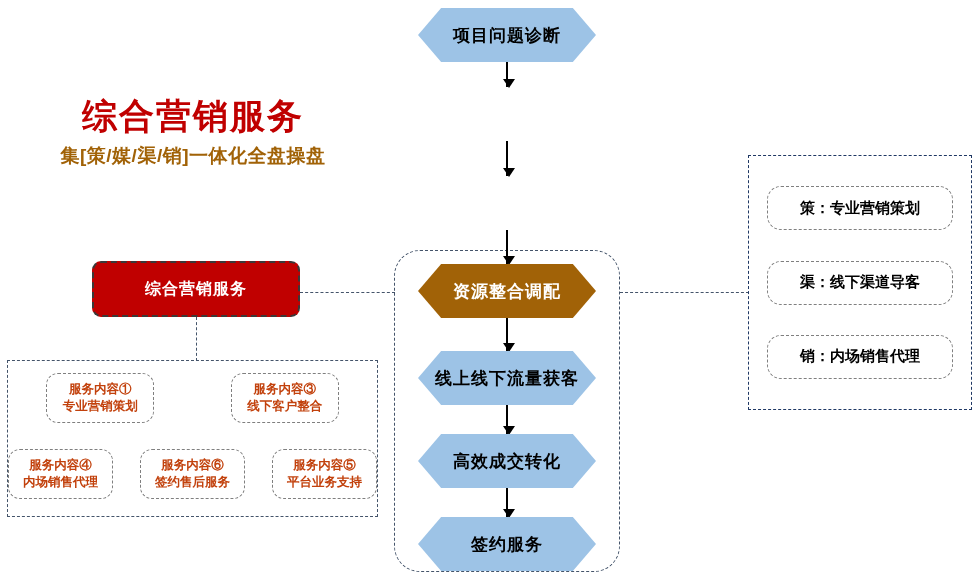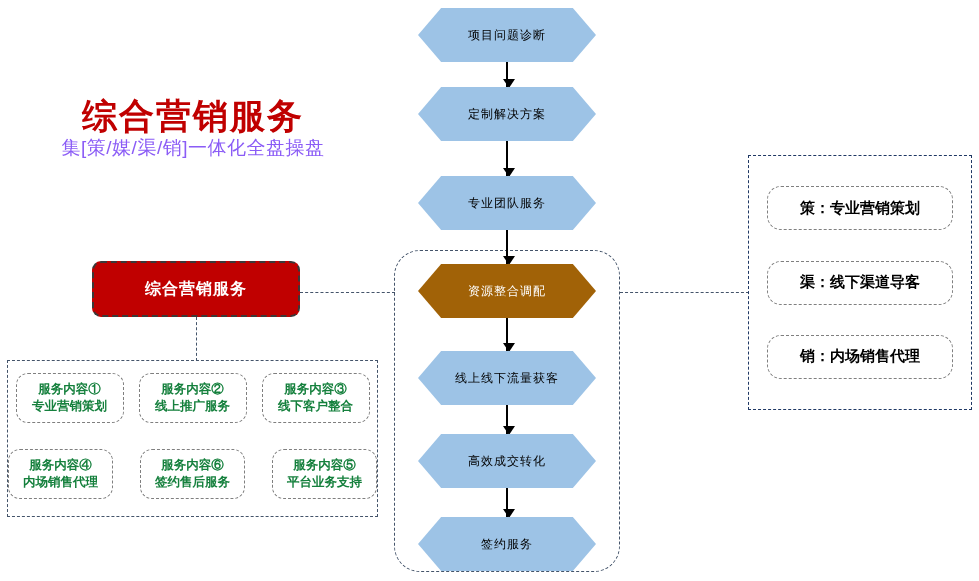--- a/index.html
+++ b/index.html
@@ -28,23 +28,24 @@
   }
   #main-title {
     font-size: 35px;
     font-weight: bold;
     color: #C00000;
     letter-spacing: 2px;
     line-height: 1.12;
     white-space: nowrap;
   }
   #sub-title {
+    margin-top: 8px;
     font-size: 19px;
-    font-weight: normal;
-    color: #8b5cf6;
+    font-weight: bold;
+    color: #a16207;
     letter-spacing: 0.5px;
     white-space: nowrap;
   }
 
   
   #red-box {
     position: absolute;
     left: 92px;
     top: 261px;
     width: 208px;
@@ -103,21 +104,21 @@
     border-radius: 12px;
     background: #ffffff;
     box-sizing: border-box;
     display: flex;
     flex-direction: column;
     align-items: center;
     justify-content: center;
     font-family: "Liberation Serif", "DejaVu Serif", serif;
     font-weight: bold;
     font-size: 12.5px;
-    color: #15803d;
+    color: #c2410c;
     line-height: 1.35;
     text-align: left;
   }
 
   
   #center-dashed {
     position: absolute;
     left: 394px;
     top: 250px;
     width: 226px;
@@ -136,22 +137,22 @@
     width: 100%;
     height: 100%;
     background: #9DC3E6;
     clip-path: polygon(13% 0%, 87% 0%, 100% 50%, 87% 100%, 13% 100%, 0% 50%);
     display: flex;
     align-items: center;
     justify-content: center;
   }
   .hex.dark { background: #a16207; }
   .hex-label {
-    font-size: 12px;
-    font-weight: normal;
+    font-size: 17px;
+    font-weight: bold;
     color: #000000;
     letter-spacing: 1px;
     white-space: nowrap;
   }
   .hex.dark .hex-label { color: #ffffff; }
 
   
   .arrow {
     position: absolute;
     left: 506px;
@@ -219,24 +220,20 @@
 
   <div class="dashed-h" style="left:620px; top:292px; width:129px;"></div>
 
   <div id="services-panel">
     <div class="svc-row" id="svc-row-1">
       <div class="svc-chip">
         <span>服务内容①</span>
         <span>专业营销策划</span>
       </div>
       <div class="svc-chip">
-        <span>服务内容②</span>
-        <span>线上推广服务</span>
-      </div>
-      <div class="svc-chip">
         <span>服务内容③</span>
         <span>线下客户整合</span>
       </div>
     </div>
     <div class="svc-row" id="svc-row-2">
       <div class="svc-chip">
         <span>服务内容④</span>
         <span>内场销售代理</span>
       </div>
       <div class="svc-chip">
@@ -252,32 +249,22 @@
 
   <div id="center-dashed"></div>
 
   <div class="hexcell" style="top:8px;">
     <div class="hex">
       <span class="hex-label">项目问题诊断</span>
     </div>
   </div>
   <div class="arrow" style="top:62px; height:25px;"></div>
 
-  <div class="hexcell" style="top:87px;">
-    <div class="hex">
-      <span class="hex-label">定制解决方案</span>
-    </div>
-  </div>
   <div class="arrow" style="top:141px; height:35px;"></div>
 
-  <div class="hexcell" style="top:176px;">
-    <div class="hex">
-      <span class="hex-label">专业团队服务</span>
-    </div>
-  </div>
   <div class="arrow" style="top:230px; height:34px;"></div>
 
   <div class="hexcell" style="top:264px;">
     <div class="hex dark">
       <span class="hex-label">资源整合调配</span>
     </div>
   </div>
   <div class="arrow" style="top:318px; height:33px;"></div>
 
   <div class="hexcell" style="top:351px;">

